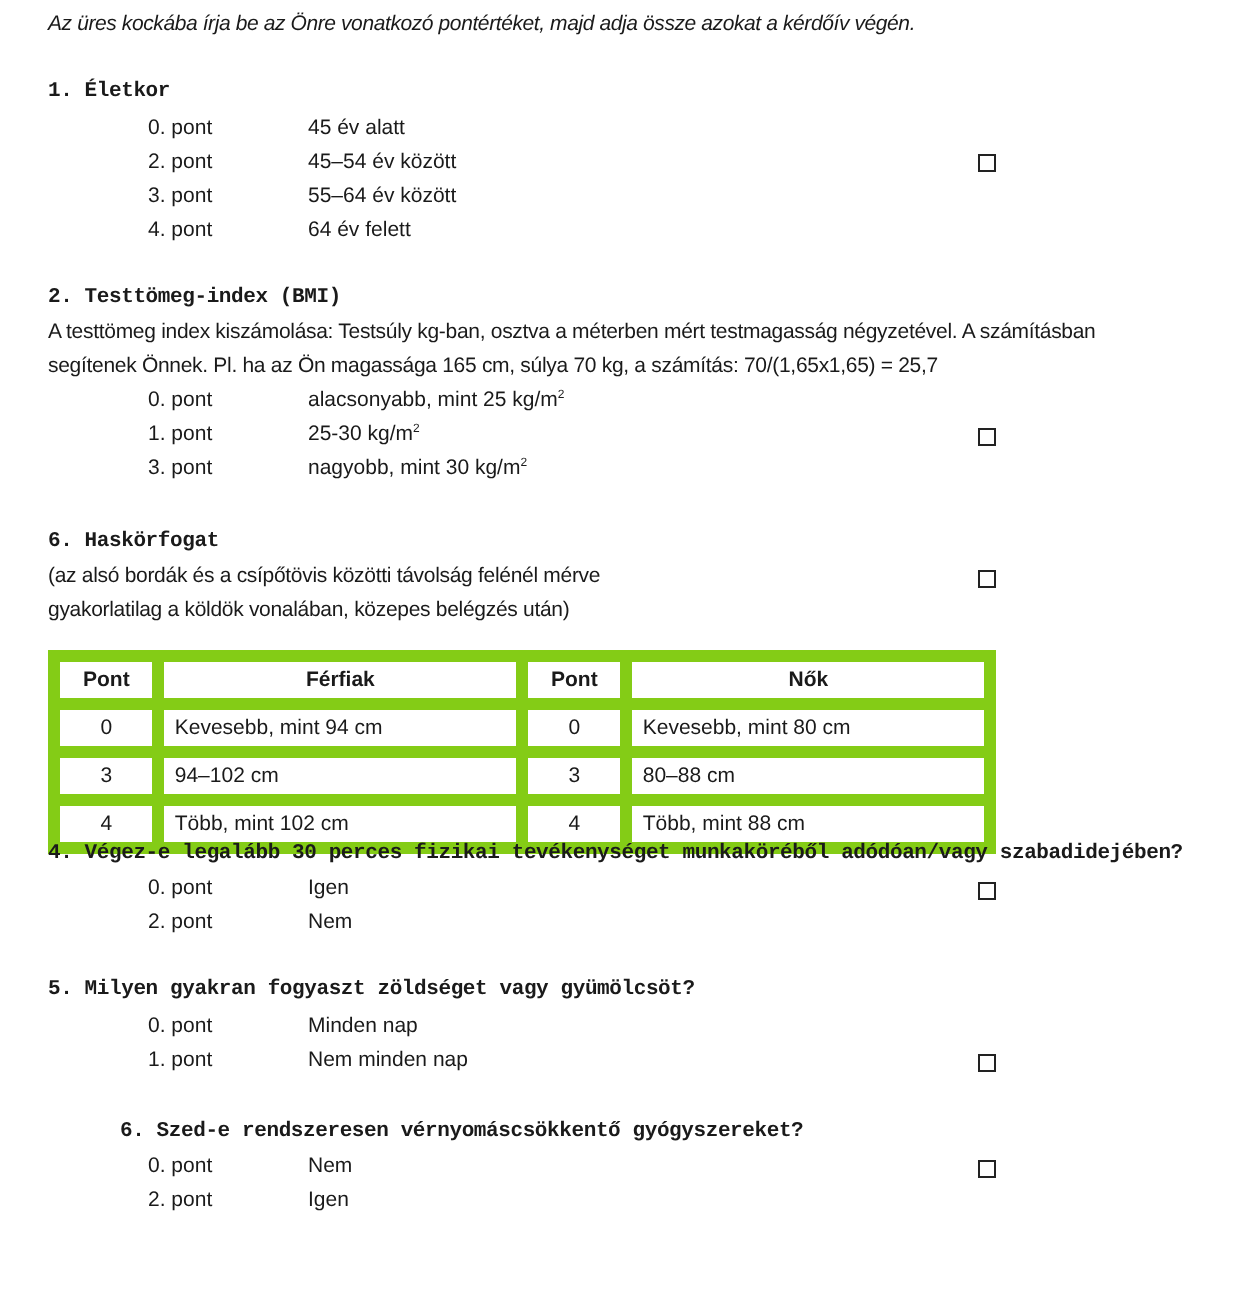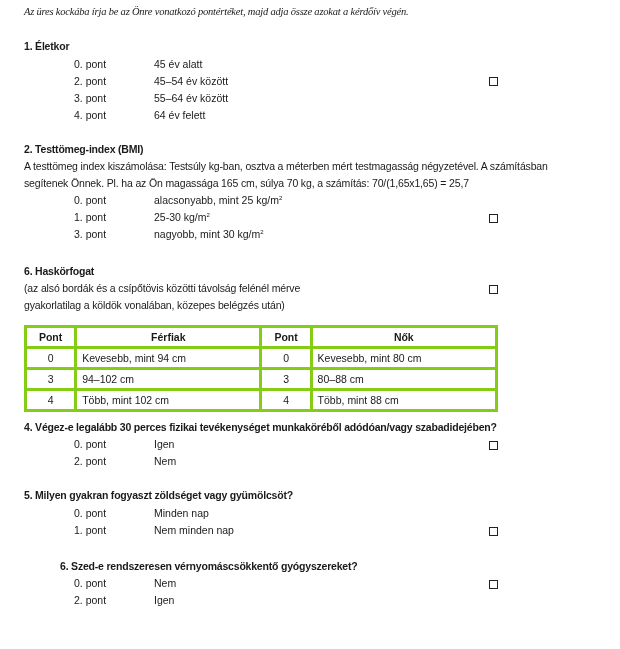--- a/index.html
+++ b/index.html
@@ -9,35 +9,36 @@
     }
     body {
       width: 620px;
       height: 649px;
       position: relative;
       overflow: hidden;
       font-family: "Liberation Sans", sans-serif;
       color: #1a1a1a;
       font-size: 10.5px;
     }
-    .abs { position: absolute; font-family: Liberation Serif, serif; }
+    .abs { position: absolute; }
     .intro {
       left: 24px; top: 6px;
       font-style: italic;
       font-size: 10.5px;
       letter-spacing: -0.2px;
       white-space: nowrap;
     }
     .heading {
       position: absolute;
       left: 24px;
       font-weight: bold;
       font-size: 10.5px;
       letter-spacing: -0.2px;
       white-space: nowrap;
+      font-family: Liberation Mono, monospace;
     }
     .row {
       position: absolute;
       left: 38px;
       height: 17px;
       line-height: 17px;
       white-space: nowrap;
       font-size: 10.5px;
       margin-left: 36px;
     }
@@ -69,21 +70,21 @@
     }
     table.waist {
       position: absolute;
       left: 24px;
       top: 325px;
       width: 474px;
       border-collapse: collapse;
       font-size: 10.5px;
     }
     table.waist th, table.waist td {
-      border: 3px solid #84cc16;
+      border: 6px solid #84cc16;
       height: 18px;
       padding: 0 5px;
       line-height: 18px;
     }
     table.waist th {
       font-weight: bold;
       text-align: center;
     }
     table.waist td.num {
       text-align: center;

